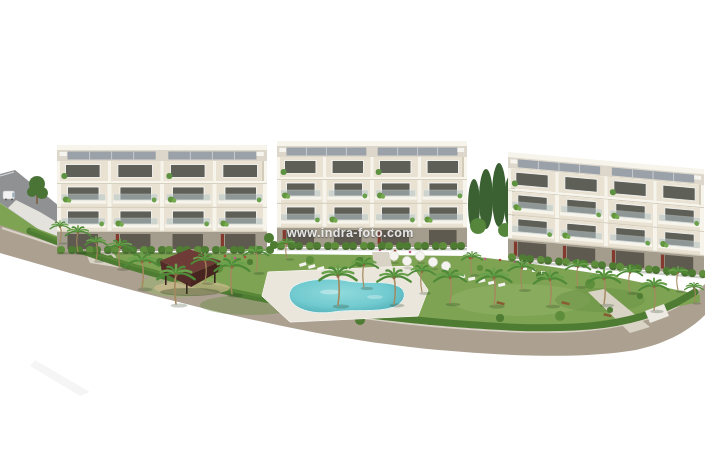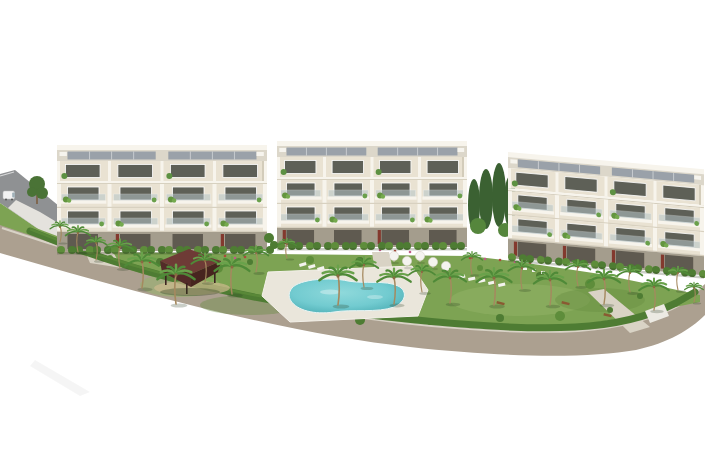--- a/index.html
+++ b/index.html
@@ -800,13 +800,14 @@
           <path d="M694,287 Q690.6,284.0 686.4,286.1" stroke="#69a24b" stroke-width="1.2750000000000001" fill="none" stroke-linecap="round"></path>
           <path d="M694,287 Q692.1,282.8 689.8,283.5" stroke="#4f8a38" stroke-width="1.2750000000000001" fill="none" stroke-linecap="round"></path>
           <path d="M694,287 Q694.0,282.3 694.0,282.4" stroke="#69a24b" stroke-width="1.2750000000000001" fill="none" stroke-linecap="round"></path>
           <path d="M694,287 Q695.9,282.8 698.2,283.5" stroke="#4f8a38" stroke-width="1.2750000000000001" fill="none" stroke-linecap="round"></path>
           <path d="M694,287 Q697.4,284.0 701.6,286.1" stroke="#69a24b" stroke-width="1.2750000000000001" fill="none" stroke-linecap="round"></path>
           <path d="M694,287 Q698.2,285.6 703.3,289.6" stroke="#4f8a38" stroke-width="1.2750000000000001" fill="none" stroke-linecap="round"></path>
           <circle cx="694" cy="288" r="1" fill="#8a6b42"></circle>
         </g>
       </g>
   </svg>
+  <div class="watermark">www.indra-foto.com</div>
 </div>
 
 </body></html>

